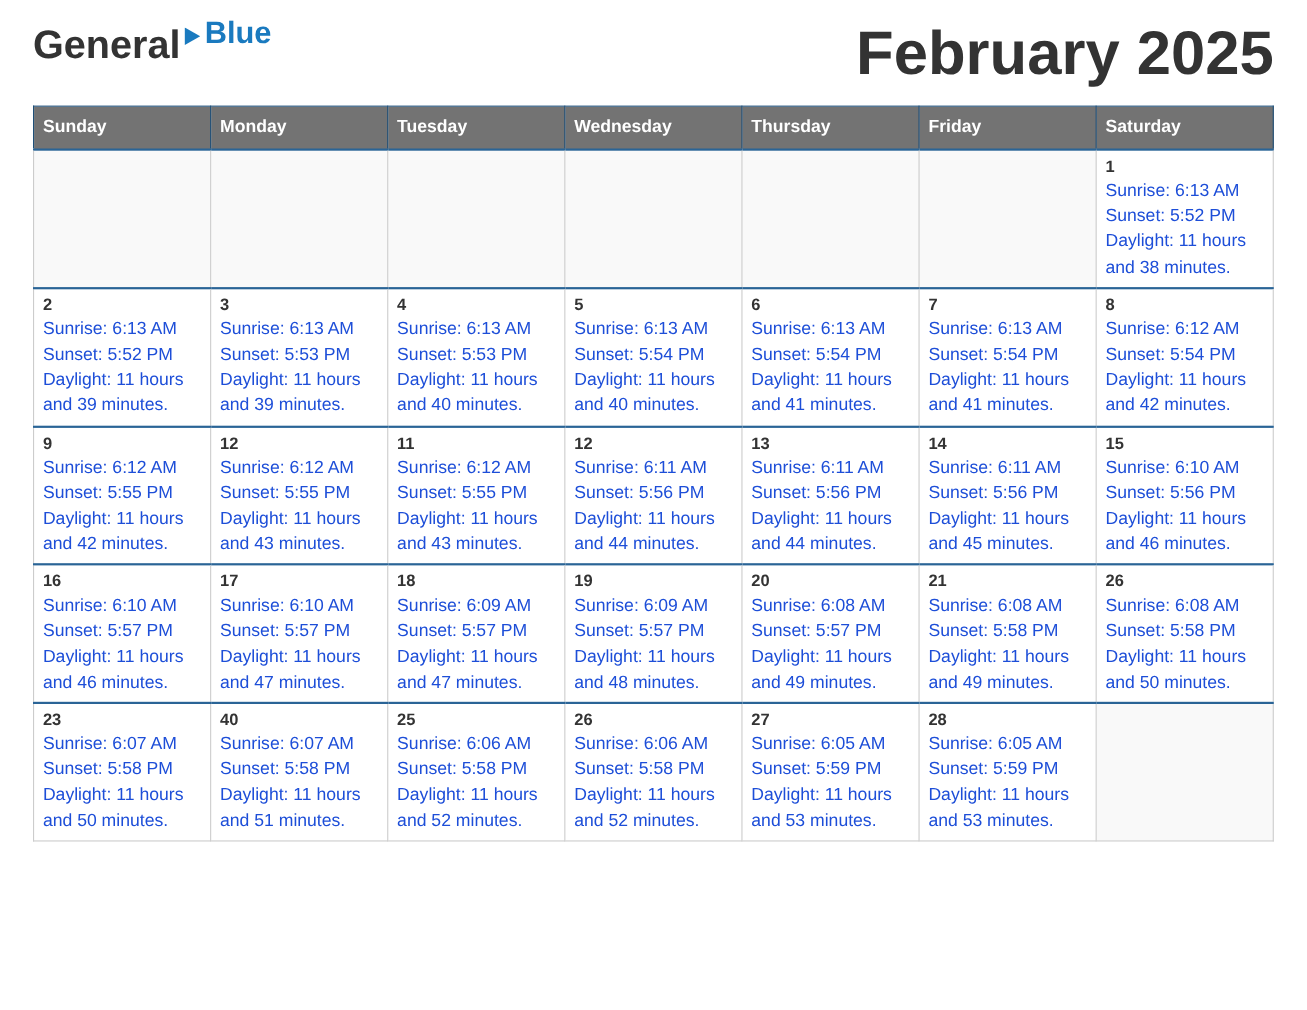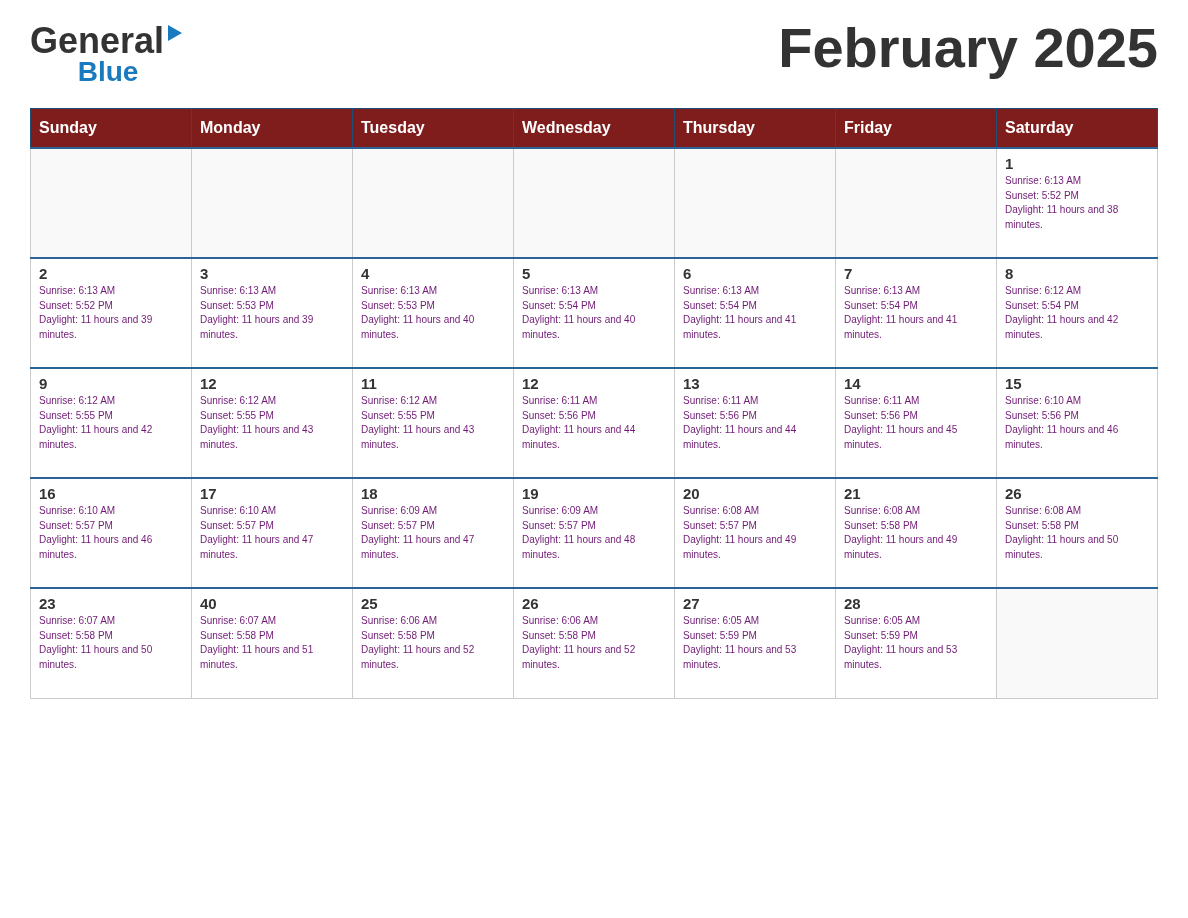--- a/index.html
+++ b/index.html
@@ -11,22 +11,22 @@
       padding: 20px 30px;
     }
     .header {
       display: flex;
       justify-content: space-between;
       align-items: flex-start;
       margin-bottom: 20px;
     }
     .logo {
       display: flex;
-      flex-direction: column;
-      align-items: center;
+      flex-direction: row;
+      align-items: flex-start;
     }
     .title-section {
       text-align: right;
     }
     .month-title {
       font-size: 56px;
       font-weight: bold;
       color: #333;
       line-height: 1;
     }
@@ -34,21 +34,21 @@
       font-size: 20px;
       color: #555;
       margin-top: 6px;
     }
     .calendar {
       width: 100%;
       border-collapse: collapse;
       border: 1px solid #999;
     }
     .calendar th {
-      background-color: #7f1d1d;
+      background-color: #737373;
       color: #fff;
       font-size: 16px;
       font-weight: bold;
       padding: 10px 8px;
       text-align: left;
       border: 1px solid #1e4f78;
     }
     .calendar td {
       vertical-align: top;
       padding: 6px 8px;
@@ -62,22 +62,22 @@
     .calendar tr:first-child td {
       border-top: 2px solid #2a6496;
     }
     .day-num {
       font-size: 15px;
       font-weight: bold;
       display: block;
       margin-bottom: 2px;
     }
     .day-info {
-      font-size: 10px;
-      color: #701a75;
+      font-size: 16px;
+      color: #1d4ed8;
       line-height: 1.45;
     }
     .empty-cell {
       background: #f9f9f9;
     }
     .week-row td {
       border-top: 2px solid #2a6496;
     }
   </style>
 </head>

